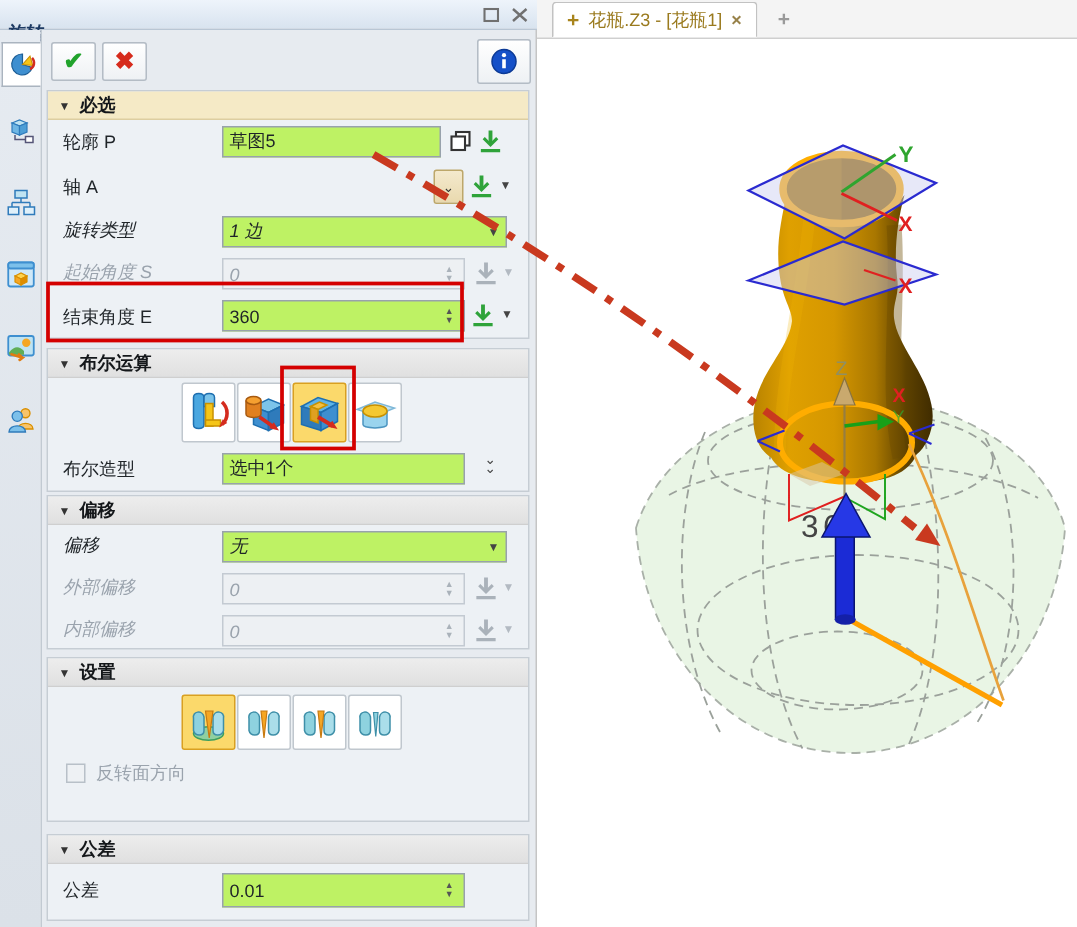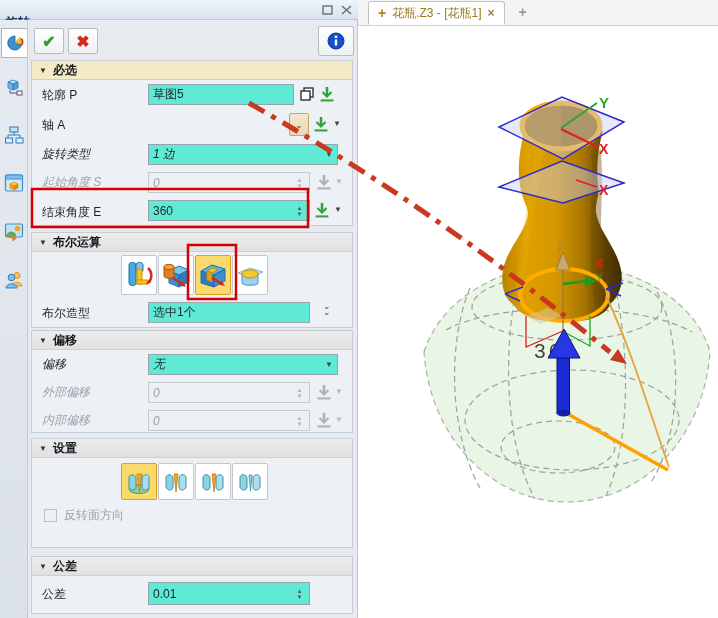--- a/index.html
+++ b/index.html
@@ -31,21 +31,21 @@
   .group { position:absolute; left:3px; width:322px; background:#edf1f5; border:1px solid #c6cdd4; }
   .sec-h { height:19px; background:linear-gradient(#ededed,#e0e0e0); border-bottom:1px solid #cfcfcf;
     display:flex; align-items:center; gap:6px; padding-left:7px; font-weight:bold; color:#14171a; }
   .sec-h .arr { font-size:8px; color:#333; }
   .sec-h.req { background:#f5eac6; border-bottom:1px solid #ddceA0; }
 
   .row { position:relative; }
   .h30{height:30px;} .h28{height:28px;font-style:italic;} .h31{height:31px;padding-left:12px;} .h46{height:46px;} .h47{height:47px;} .h20{height:20px;} .h36{height:36px;}
   .lbl { position:absolute; left:10px; top:50%; transform:translateY(-50%); color:#1f2428; }
   .lbl.dis { color:#9aa3ad; }
-  .field { position:absolute; top:4px; left:116px; height:21px; background:#5eead4; border:1px solid #98a2ac;
+  .field { position:absolute; top:4px; left:116px; height:21px; background:#bef264; border:1px solid #98a2ac;
     display:flex; align-items:center; padding:0 4px; cursor:text; }
   .field.dis { background:#edf0f3; border-color:#c3cad2; color:#9aa3ad; }
   .w162{width:162px;} .w146{width:146px;} .w140{width:140px;} .w190{width:190px;}
   .spin { margin-left:auto; width:11px; display:flex; flex-direction:column; align-items:center; justify-content:center;
     font-size:6px; line-height:6px; color:#555; cursor:pointer; }
   .field.dis .spin { color:#aab2ba; }
   .caret-in { margin-left:auto; font-size:8px; color:#444; cursor:pointer; }
   .caret-out { position:absolute; top:9px; font-size:8px; color:#444; cursor:pointer; }
   .caret-out.dis { color:#b3bac2; }
   .dl { position:absolute; top:5px; width:18px; height:18px; color:#2fa33a; cursor:pointer; }

